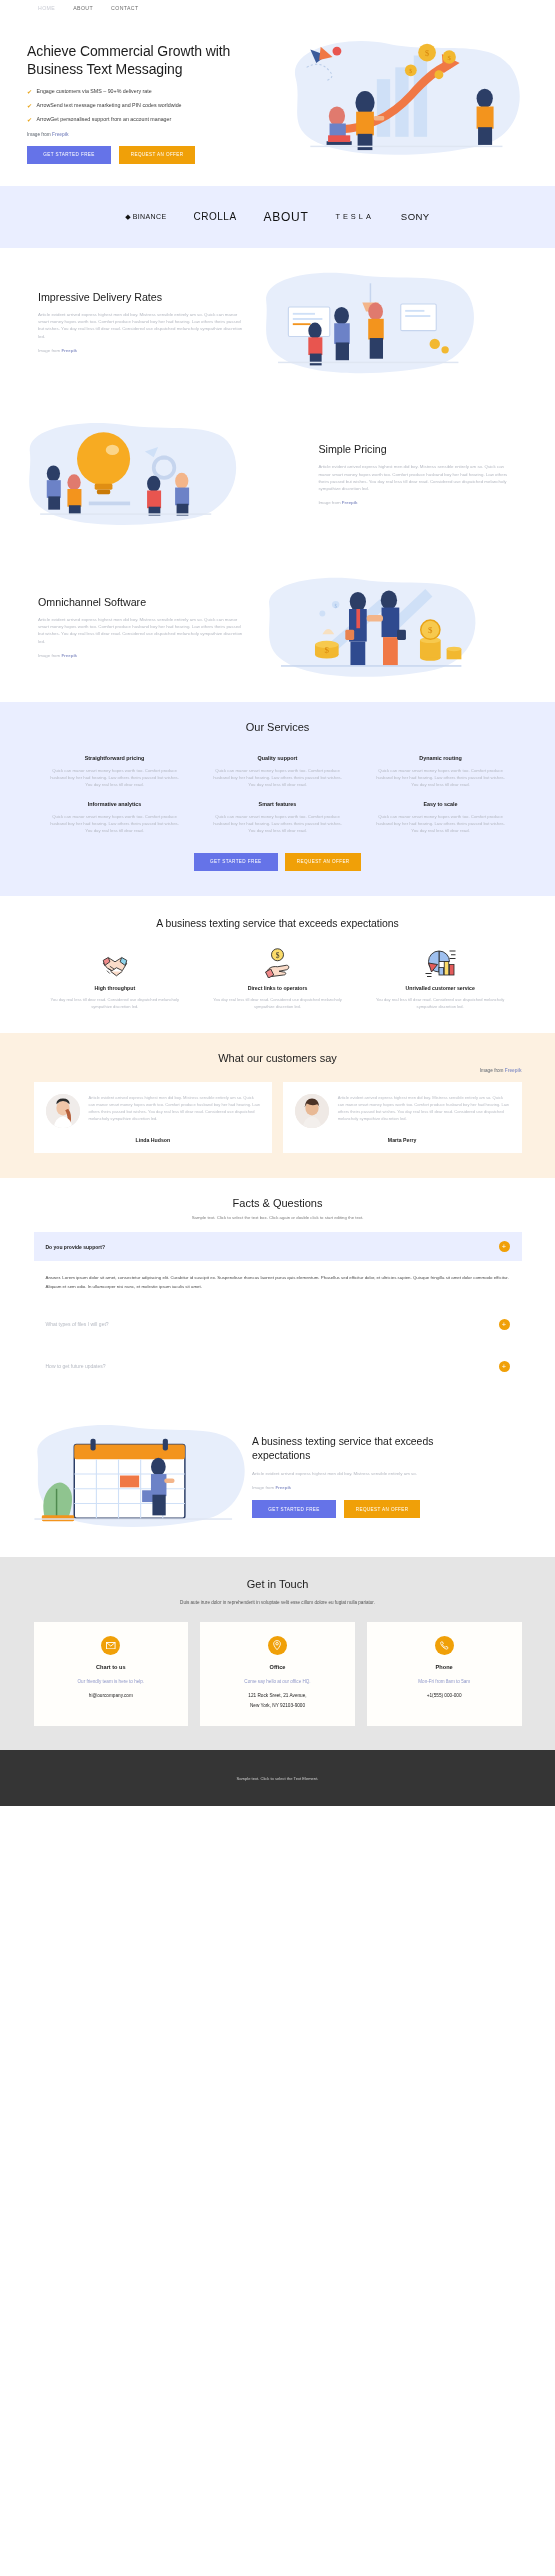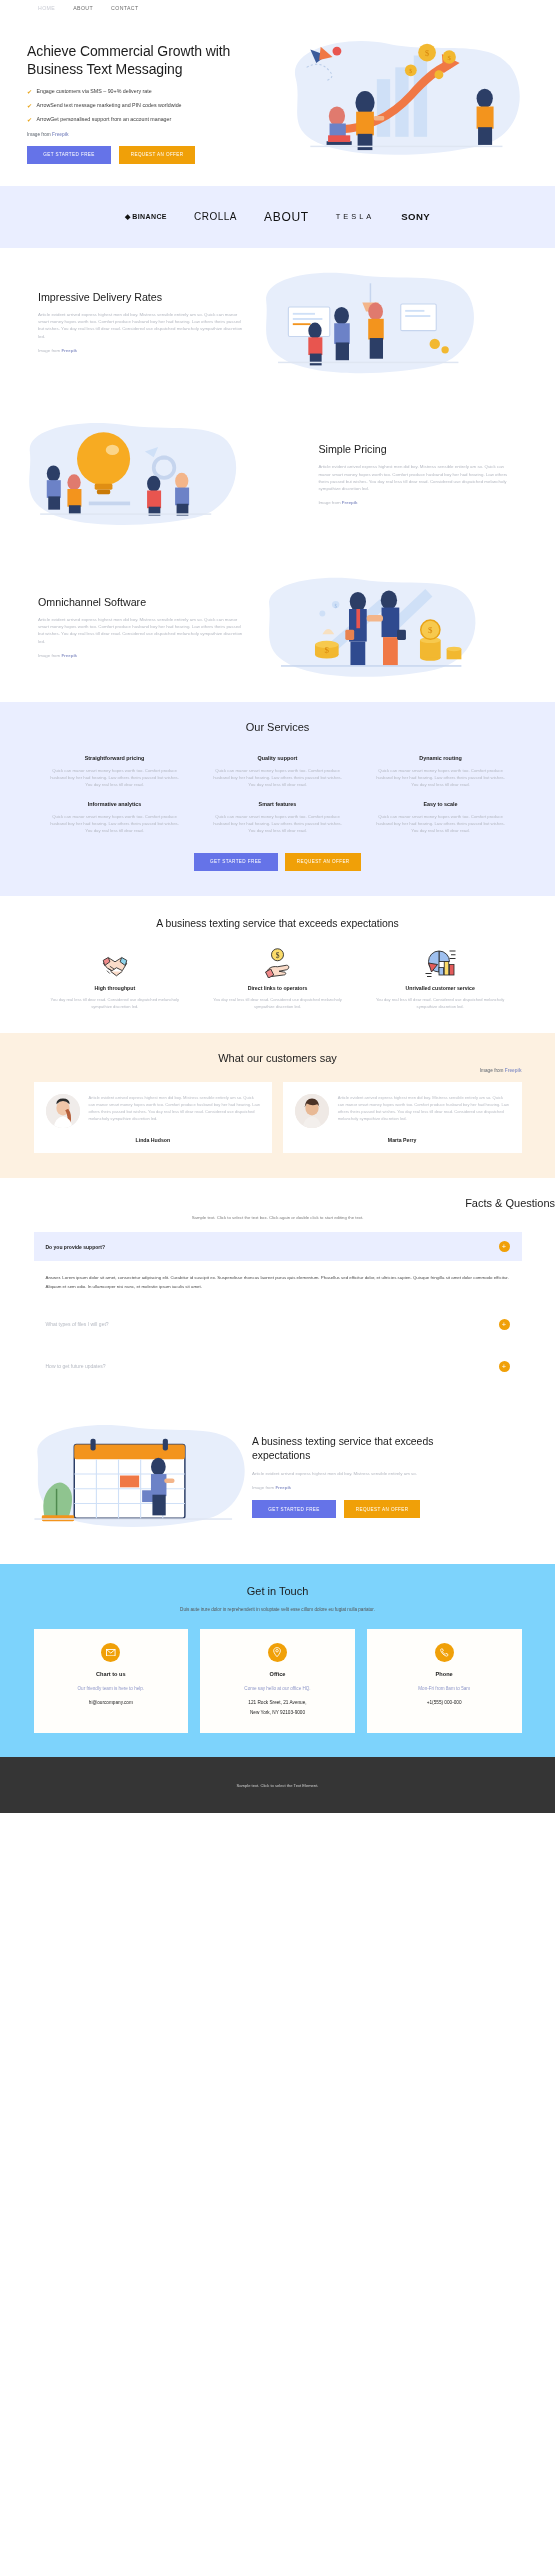--- a/index.html
+++ b/index.html
@@ -28,21 +28,21 @@
   .credit { font-size: 4.7px; color: #58606b; margin-top: 6.7px; }
   .credit a { color: #8f98c9; text-decoration: none; font-weight: bold; }
   .btn-row { display: flex; gap: 8.1px; margin-top: 9px; }
   .btn { border: 0; font-size: 4.6px; letter-spacing: 0.4px; color: #fff; padding: 6.7px 0; text-align: center; cursor: pointer; font-family: inherit; }
   .btn-primary { background: #6573e8; width: 84px; }
   .btn-accent { background: #f0a008; width: 76px; }
   .hero-art { flex: 1; position: relative; }
 
   
   .logos { background: #eaeeff; height: 62px; display: flex; align-items: center; justify-content: center; gap: 27px; }
-  .logo { font-size: 9.6px; font-weight: 700; letter-spacing: 0.4px; color: #111; white-space: nowrap; }
+  .logo { font-size: 9.6px; font-weight: 400; letter-spacing: 0.4px; color: #111; white-space: nowrap; }
   .logo.crolla { font-weight: 400; font-size: 10px; letter-spacing: 0.5px; }
   .logo.evga { font-weight: 400; font-size: 12px; letter-spacing: 0.7px; }
   .logo.tesla { font-weight: 400; font-size: 7.4px; letter-spacing: 3px; }
   .logo.binance { font-size: 7px; display:flex; align-items:center; gap:1.5px; }
 
   
   .feature { display: flex; align-items: center; padding: 19px 0; background: #fff; }
   .feature .col-text { width: 244px; }
   .feature.left .col-text { padding-left: 38px; }
   .feature.right .col-text { padding-right: 38px; padding-left: 7.4px; }
@@ -74,40 +74,40 @@
   .testi .credit { text-align: right; width: 488px; margin: 3.7px auto 9px; }
   .t-grid { display: grid; grid-template-columns: 1fr 1fr; gap: 10.4px; width: 488px; margin: 0 auto; }
   .t-card { background: #fff; padding: 12px 12px 10.4px; }
   .t-top { display: flex; gap: 9px; }
   .avatar { width: 34px; height: 34px; border-radius: 50%; flex: 0 0 auto; overflow: hidden; position: relative; background: #efeae6; }
   .t-card p.quote { font-size: 4.1px; line-height: 1.75; color: #b9bcc4; flex: 1; }
   .t-name { text-align: center; font-size: 5.2px; font-weight: bold; color: #1c1c1c; margin-top: 9px; }
 
   
   .faq { background: #fff; padding: 19px 0 22px; }
-  .faq h2 { text-align: right; font-size: 11px; font-weight: 400; color: #1c1c1c; }
+  .faq h2 { text-align: center; font-size: 11px; font-weight: 400; color: #1c1c1c; }
   .faq .sub { text-align: center; font-size: 4.3px; color: #7d7d7d; margin: 6px 0 12px; }
   .faq-list { width: 488px; margin: 0 auto; }
   .q-head { display: flex; align-items: center; justify-content: space-between; padding: 9px 12px; }
   .q-head.open { background: #eaeeff; }
   .q-head .qt { font-size: 5px; font-weight: bold; color: #1c1c1c; }
   .q-head.closed .qt { font-weight: normal; color: #b5b9c2; }
   .plus { width: 11px; height: 11px; border-radius: 50%; background: #f0a008; color: #fff; font-size: 7.4px; line-height: 11px; text-align: center; flex: 0 0 auto; }
   .q-body { font-size: 4.4px; line-height: 1.85; color: #4a4a4a; padding: 13.3px 12px 19px; }
   .q-sep { height: 0.7px; background: transparent; }
 
   
   .cta { display: flex; align-items: center; background: #fff; padding: 15px 0 21px; }
   .cta .art { width: 252px; padding-left: 12px; }
   .cta .txt { width: 244px; padding-right: 33px; }
   .cta h2 { font-size: 10.4px; font-weight: 400; line-height: 1.3; color: #1c1c1c; margin-bottom: 7.4px; }
   .cta p { font-size: 4.4px; line-height: 1.65; color: #b5b9c2; }
 
   
-  .contact { background: #7dd3fc; padding: 21px 0 24px; margin-top: 7px; }
+  .contact { background: #e5e5e5; padding: 21px 0 24px; }
   .contact h2 { text-align: center; font-size: 11px; font-weight: 400; color: #1c1c1c; }
   .contact .sub { text-align: center; font-size: 4.6px; line-height: 1.85; color: #555; margin: 9px auto 15px; width: 222px; }
   .c-grid { display: grid; grid-template-columns: repeat(3, 1fr); gap: 12px; width: 488px; margin: 0 auto; }
   .c-card { background: #fffefb; padding: 13.3px 7.4px 16.3px; text-align: center; }
   .c-ic { width: 19px; height: 19px; border-radius: 50%; background: #f0a008; margin: 0 auto 9px; display: flex; align-items: center; justify-content: center; }
   .c-card h3 { font-size: 5.6px; font-weight: bold; color: #1c1c1c; margin-bottom: 9px; }
   .c-card .lead { font-size: 4.6px; color: #8f98c9; margin-bottom: 7.4px; }
   .c-card .val { font-size: 4.7px; color: #1c1c1c; line-height: 2; }
 
   

